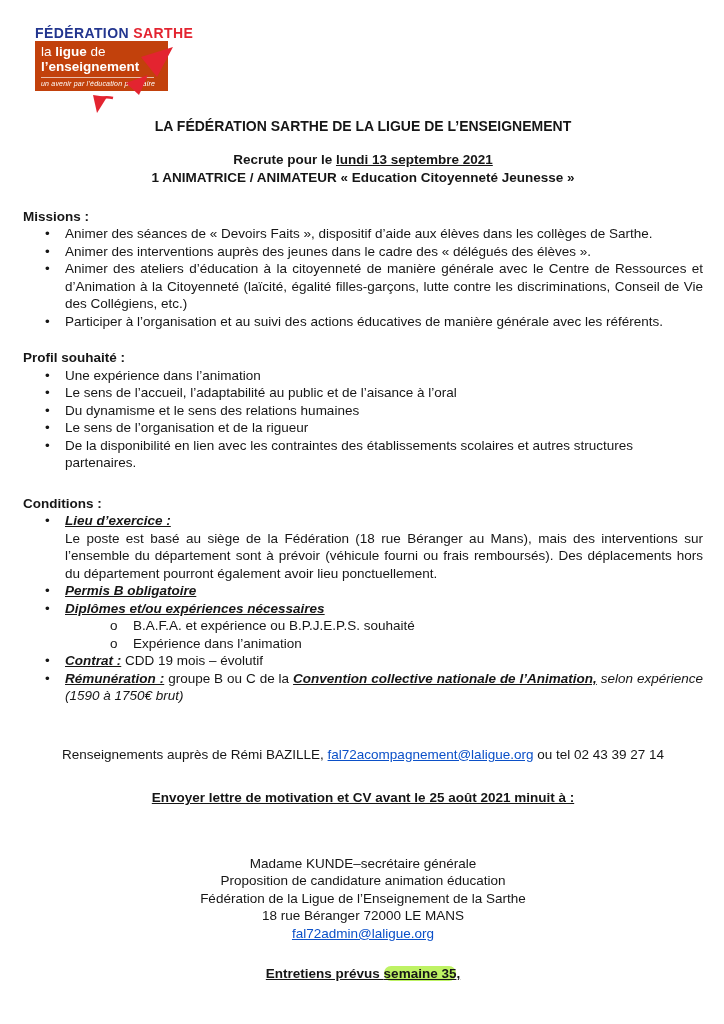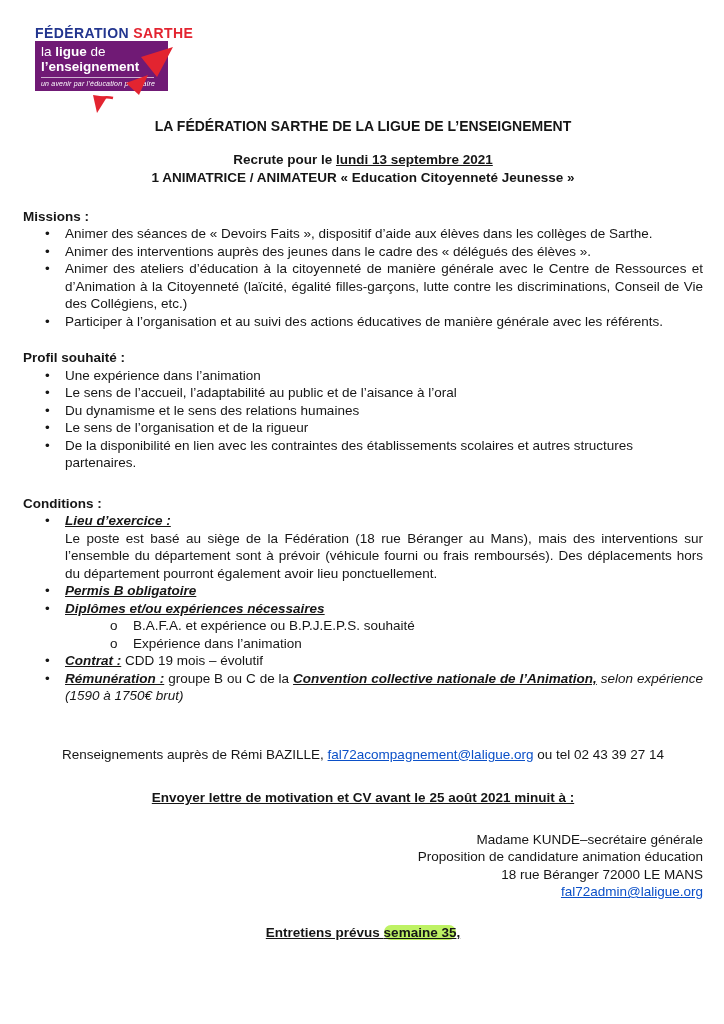--- a/index.html
+++ b/index.html
@@ -18,30 +18,30 @@
   .h-missions{margin-top:21px;}
   .h-profil{margin-top:19px;}
   .h-conditions{margin-top:23px;}
   .li{display:flex;}
   .li .mk{flex:0 0 20px;width:20px;margin-left:22px;text-align:left;}
   .li .mk2{flex:0 0 23px;width:23px;margin-left:87px;text-align:left;}
   .li .tx{flex:1;}
   .lieu-par{margin-left:42px;}
   .renseignements{margin-top:41px;}
   .envoyer{margin-top:26px;font-weight:700;text-decoration:underline;}
-  .address{margin-top:24px;text-align:right;}
+  .address{margin-top:48px;}
   .entretiens{margin-top:23px;font-weight:700;text-decoration:underline;}
   .hl{background:#bef264;border-radius:7px;}
   a.lnk,.lnk{color:#0b50c8;text-decoration:underline;cursor:pointer;}
   
   .logo{position:absolute;left:35px;top:27px;width:133px;}
   .fedline{font-size:14px;font-weight:700;letter-spacing:.4px;white-space:nowrap;line-height:12px;text-align:right;}
   .fed-nav{color:#23368f;}
   .fed-red{color:#e32430;}
-  .bluebox{position:relative;margin-top:2px;background:#701a75;color:#fff;padding:4px 14px 2px 6px;}
+  .bluebox{position:relative;margin-top:2px;background:#c2410c;color:#fff;padding:4px 14px 2px 6px;}
   .bb1{font-size:13.5px;line-height:14px;}
   .bb2{font-size:13.5px;line-height:15px;font-weight:700;}
   .tagline{margin-top:3px;border-top:1px solid rgba(255,255,255,.65);font-size:7px;line-height:11px;
            font-style:italic;white-space:nowrap;letter-spacing:.2px;}
   .arrows{position:absolute;left:0;top:10px;width:140px;height:78px;pointer-events:none;}
 </style>
 </head>
 <body>
 
 <div class="doc">
@@ -141,20 +141,21 @@
         <span class="tx just"><span class="b i u">Rémunération :</span><span> groupe B ou C de la </span><span class="b i u">Convention collective nationale de l’Animation,</span><span class="i"> selon expérience (1590 à 1750€ brut)</span></span>
       </div>
 
     <div class="renseignements center"><span>Renseignements auprès de Rémi BAZILLE, </span><a class="lnk">fal72acompagnement@laligue.org</a><span> ou tel 02 43 39 27 14</span></div>
 
     <div class="envoyer center">Envoyer lettre de motivation et CV avant le 25 août 2021 minuit à :</div>
 
     <div class="address center">
       <div>Madame KUNDE–secrétaire générale</div>
       <div>Proposition de candidature animation éducation</div>
+      <div>Fédération de la Ligue de l’Enseignement de la Sarthe</div>
       <div>18 rue Béranger 72000 LE MANS</div>
       <div><a class="lnk">fal72admin@laligue.org</a></div>
     </div>
 
     <div class="entretiens center"><span>Entretiens prévus </span><span class="hl">semaine 35</span><span>,</span></div>
   </div>
 
 </div>
 
 </body></html>

